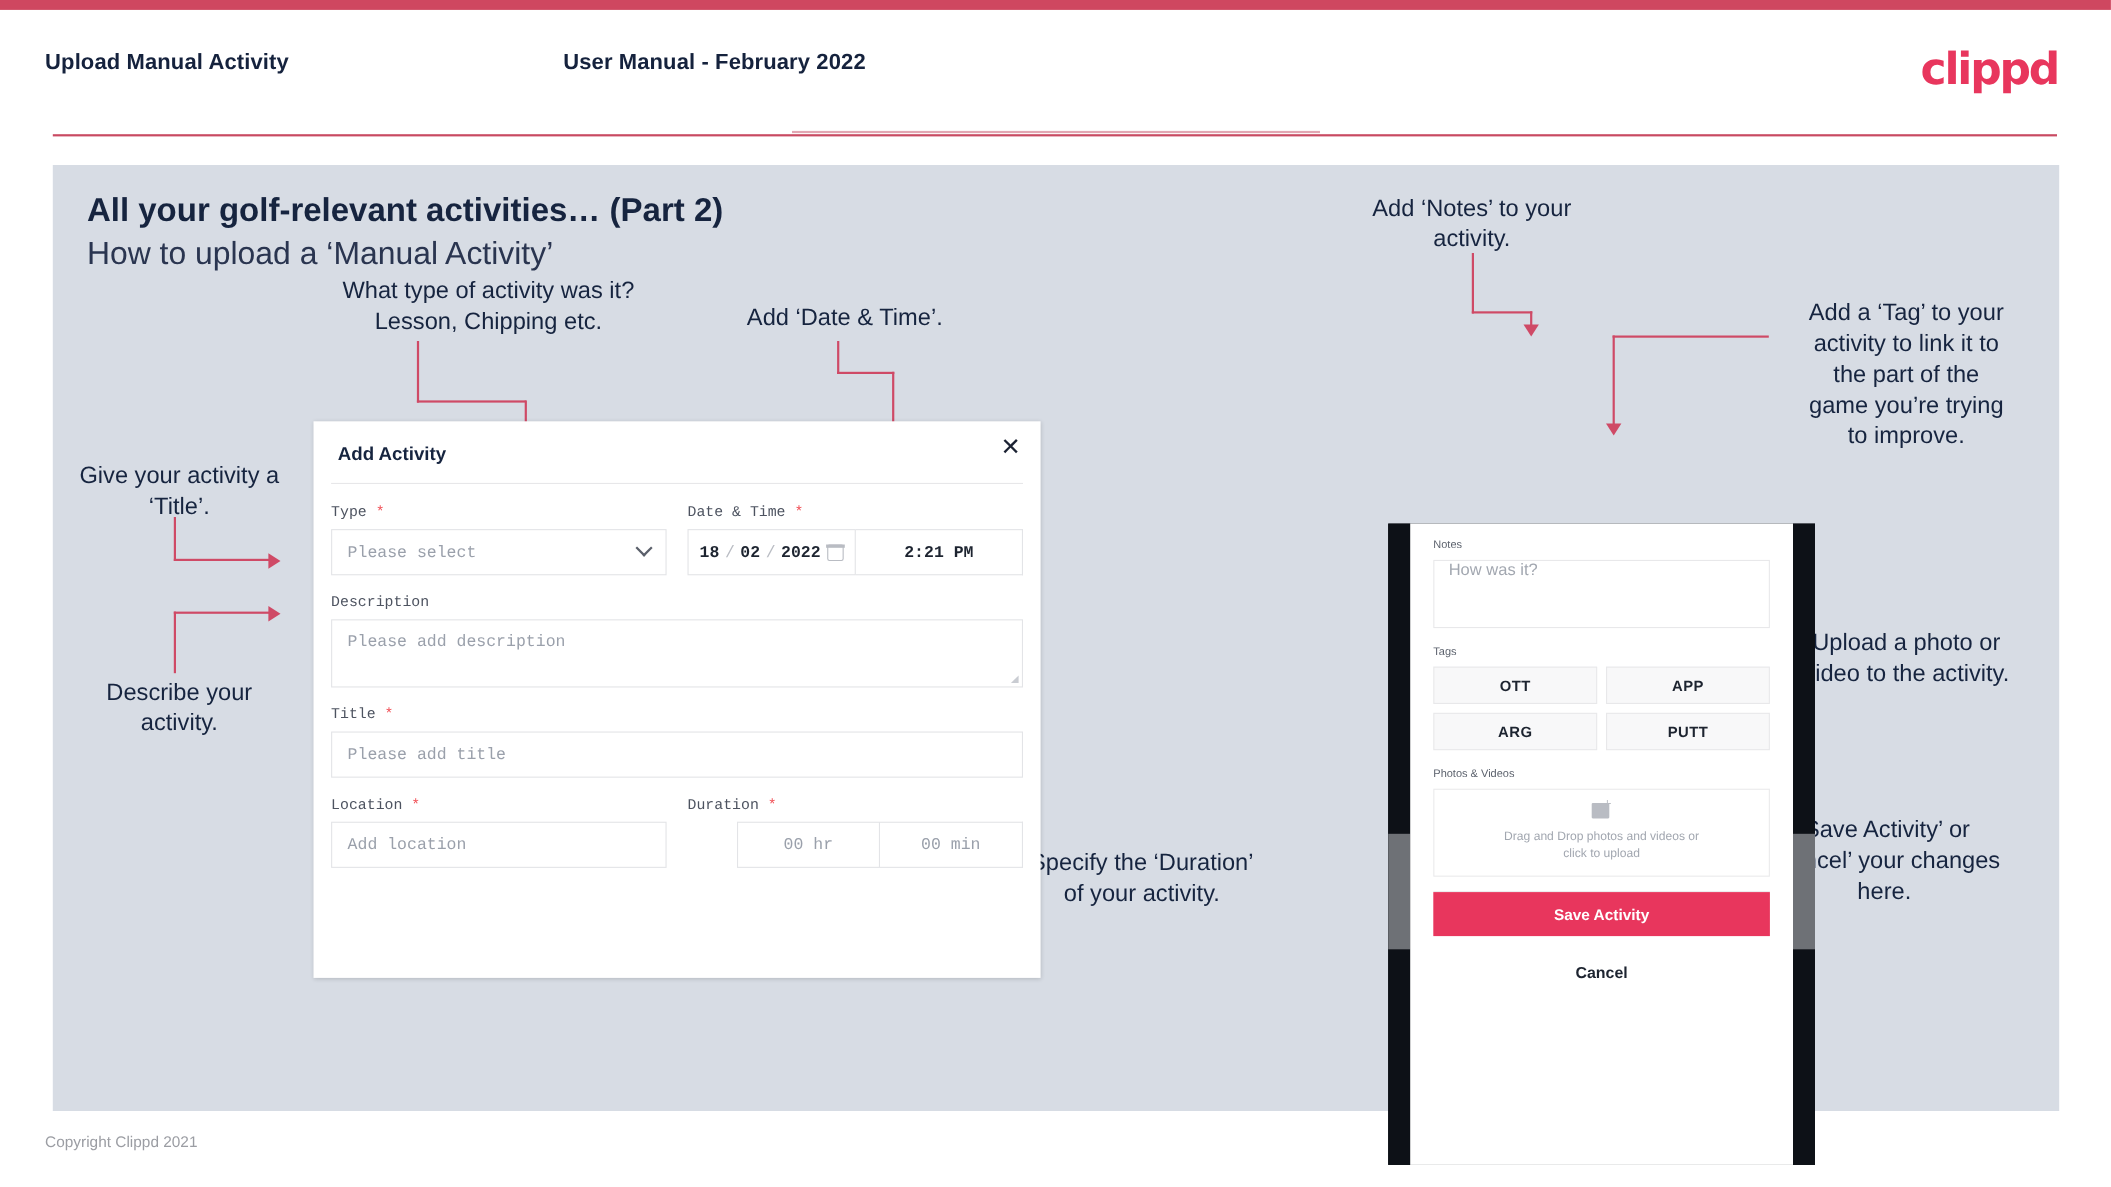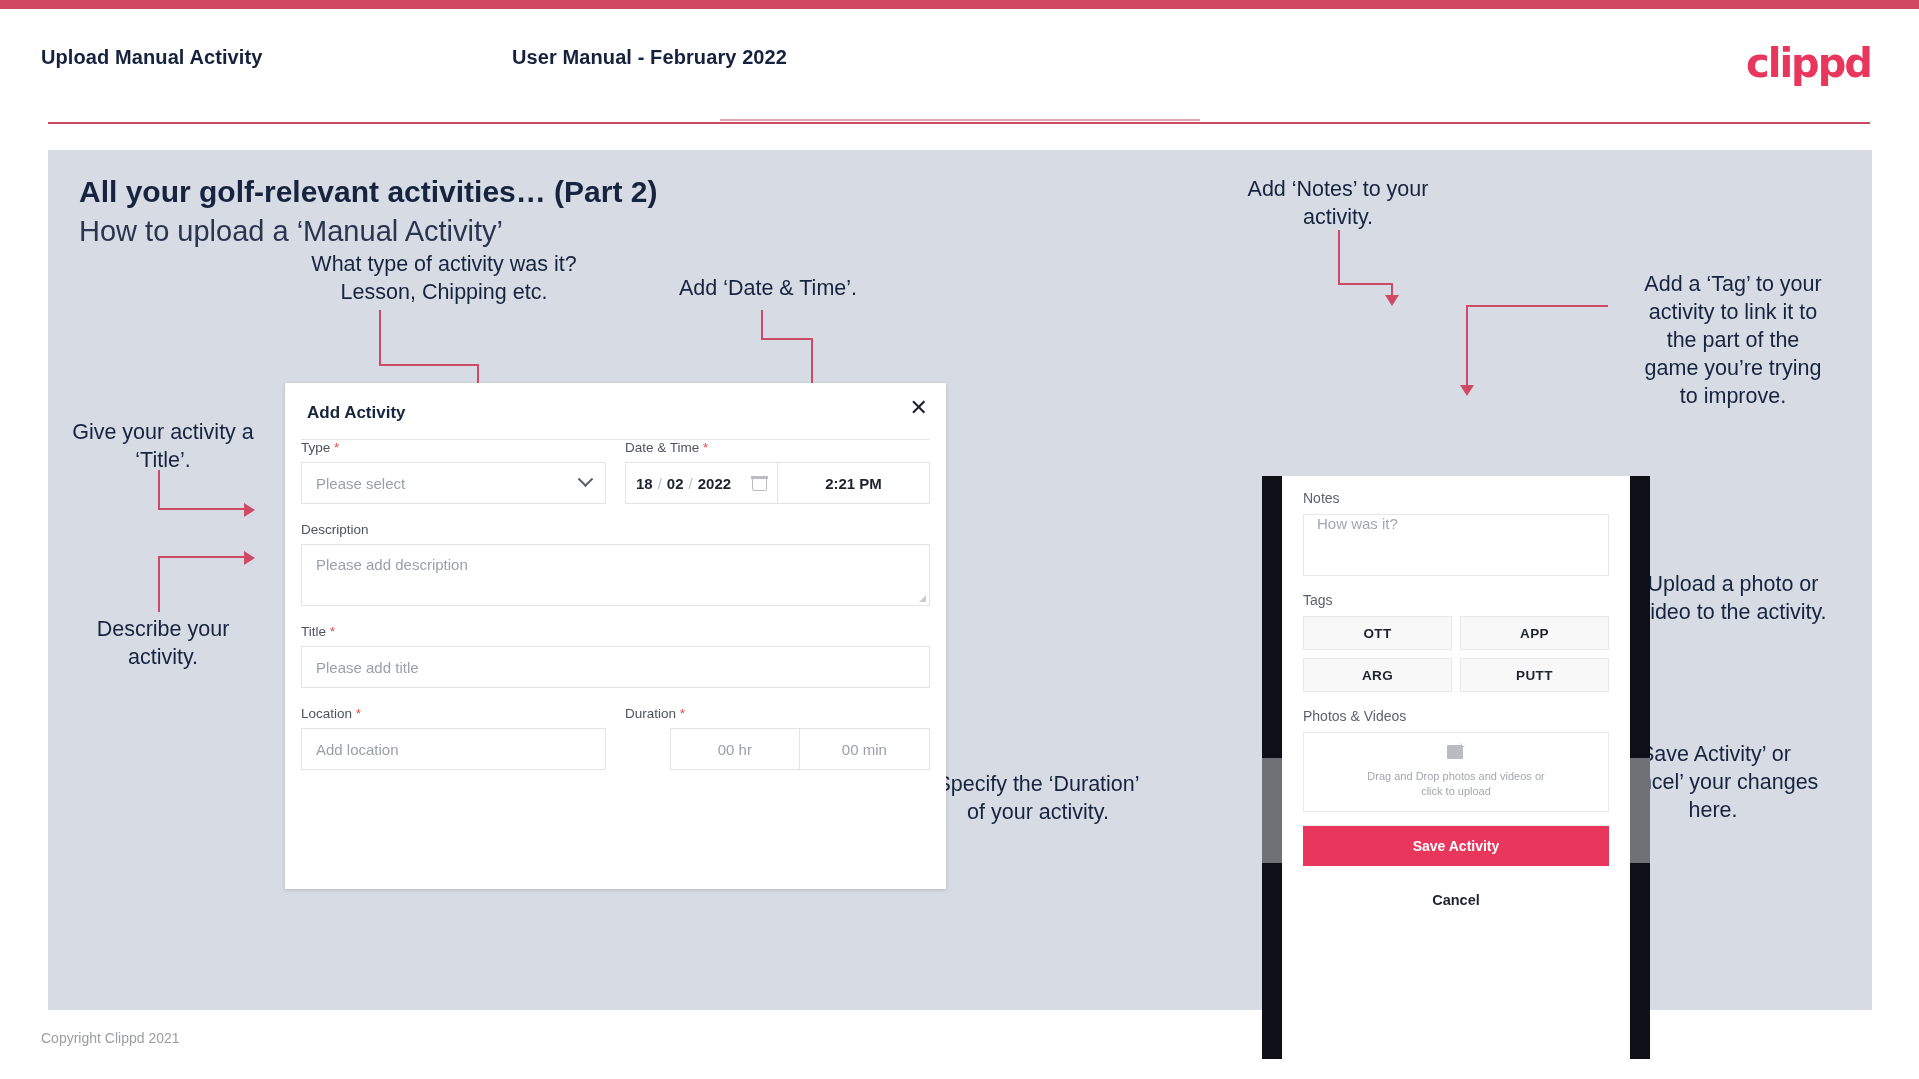--- a/index.html
+++ b/index.html
@@ -87,21 +87,21 @@
   }
   .dlg-close {
     position: absolute; right: 18px; top: 14px;
     font-size: 22px; color: #1b2233; line-height: 1; cursor: pointer;
     font-family: "DejaVu Sans", sans-serif;
   }
   .dlg-sep {
     position: absolute; left: 16px; top: 56px; width: 629px; height: 1px;
     background: #e7e7e9;
   }
-  .dlg-body { position: absolute; left: 16px; top: 57px; width: 629px; }
+  .dlg-body { position: absolute; left: 16px; top: 76px; width: 629px; font-family: Liberation Mono, monospace; }
 
   .fld-label {
     font-size: 13.5px; color: #4d5360; margin-bottom: 7px; display:block;
   }
   .req { color: #f0484f; font-size: 13.5px; }
 
   .inp {
     height: 42px; border: 1px solid #e3e4e7; background: #fff;
     display: flex; align-items: center; padding: 0 14px;
     font-size: 15px; color: #9aa0ab;
@@ -143,21 +143,21 @@
   }
   .phone-scr {
     position: absolute; left: 20px; top: 0px;
     width: 348px; height: 583px; background: #ffffff;
   }
   .phone .edge-l { position:absolute; left:0; top:0; width:20px; height:583px; background:#0d1117; }
   .phone .edge-r { position:absolute; right:0; top:0; width:20px; height:583px; background:#0d1117; }
   .phone .edge-l .grey { position:absolute; left:0; top:282px; width:20px; height:105px; background:#6e7176; }
   .phone .edge-r .grey { position:absolute; left:0; top:282px; width:20px; height:105px; background:#6e7176; }
 
-  .p-label { font-size: 14px; color: #5c626d; }
+  .p-label { font-size: 10px; color: #5c626d; }
   .p-notes-box {
     height: 62px; border:1px solid #e8e8ea; margin-top: 8px;
     padding: 0 13px; font-size: 15px; color: #a2a7b0;
   }
   .tag-grid { display:grid; grid-template-columns: 1fr 1fr; gap: 8px; margin-top: 8px; }
   .tag-btn {
     height: 34px; border: 1px solid #e8e8ea; background:#f8f8f9;
     display:flex; align-items:center; justify-content:center;
     font-size: 13.5px; font-weight: 700; color:#1d2430; letter-spacing:.4px;
   }

